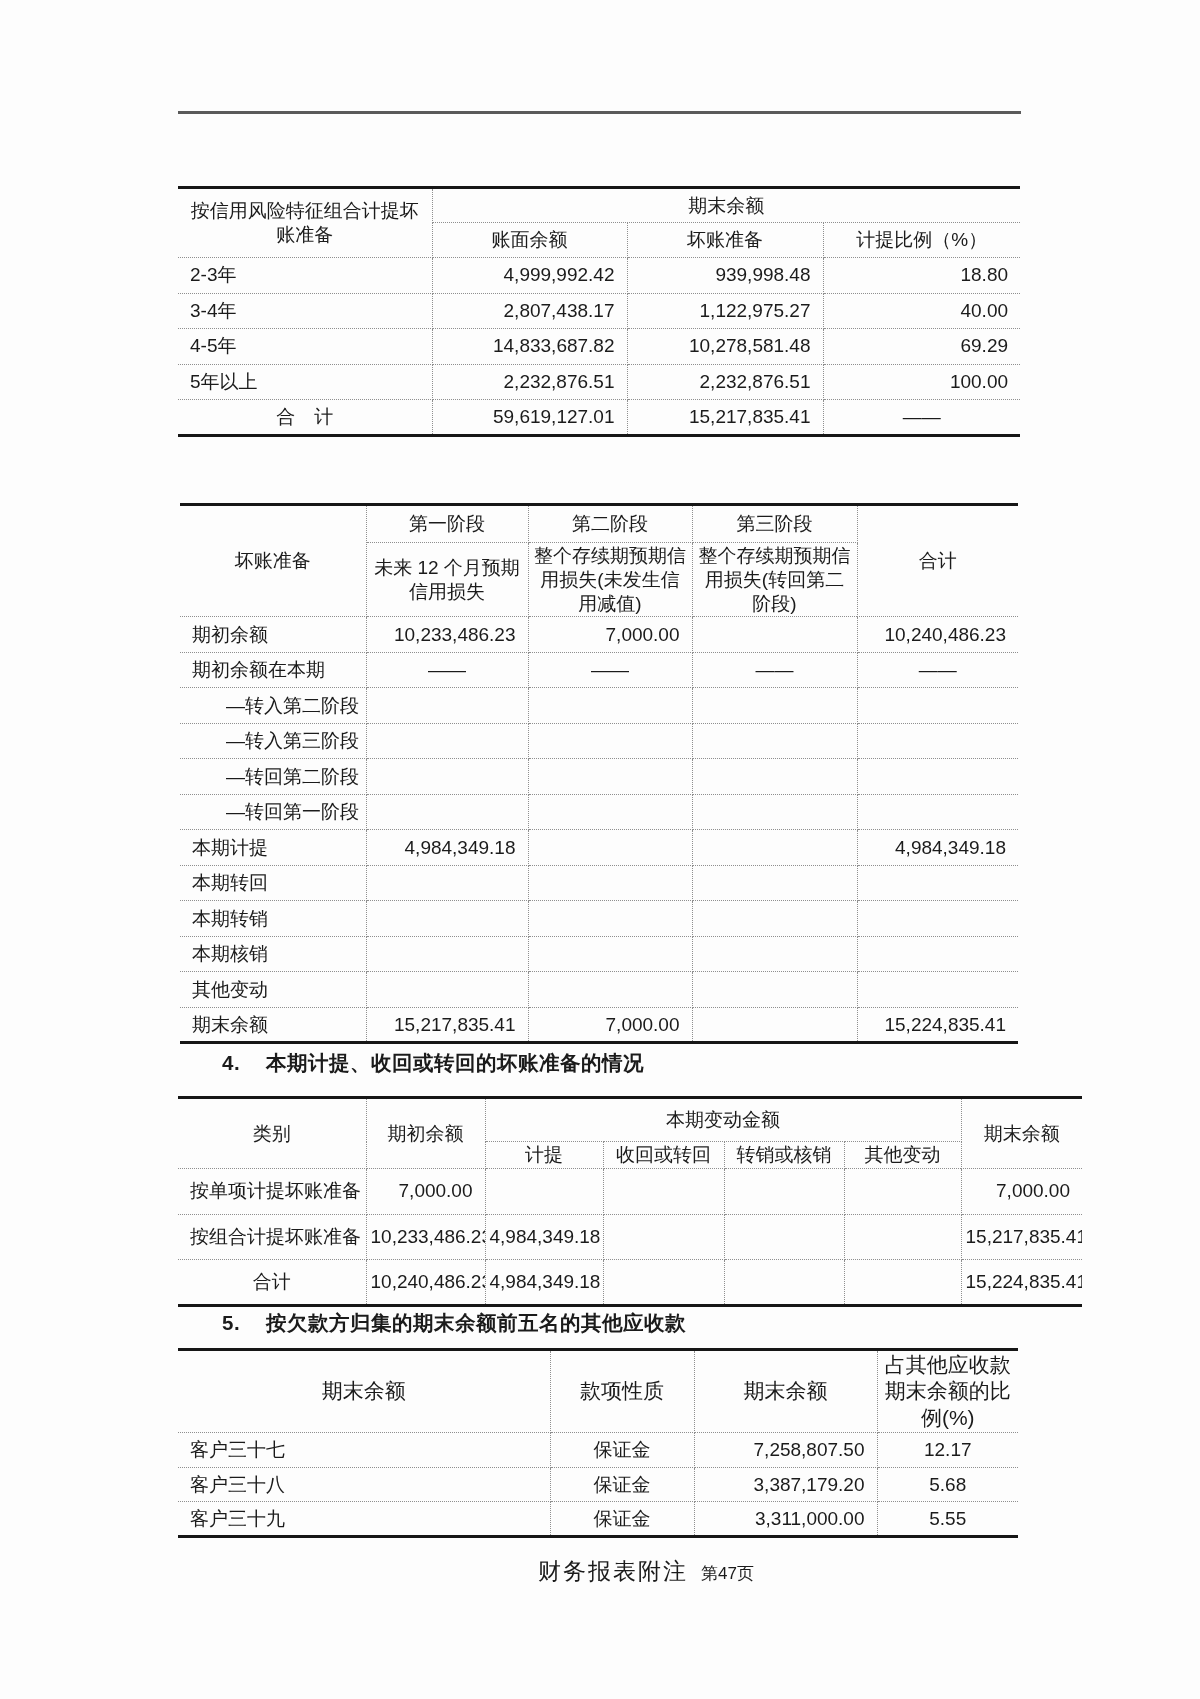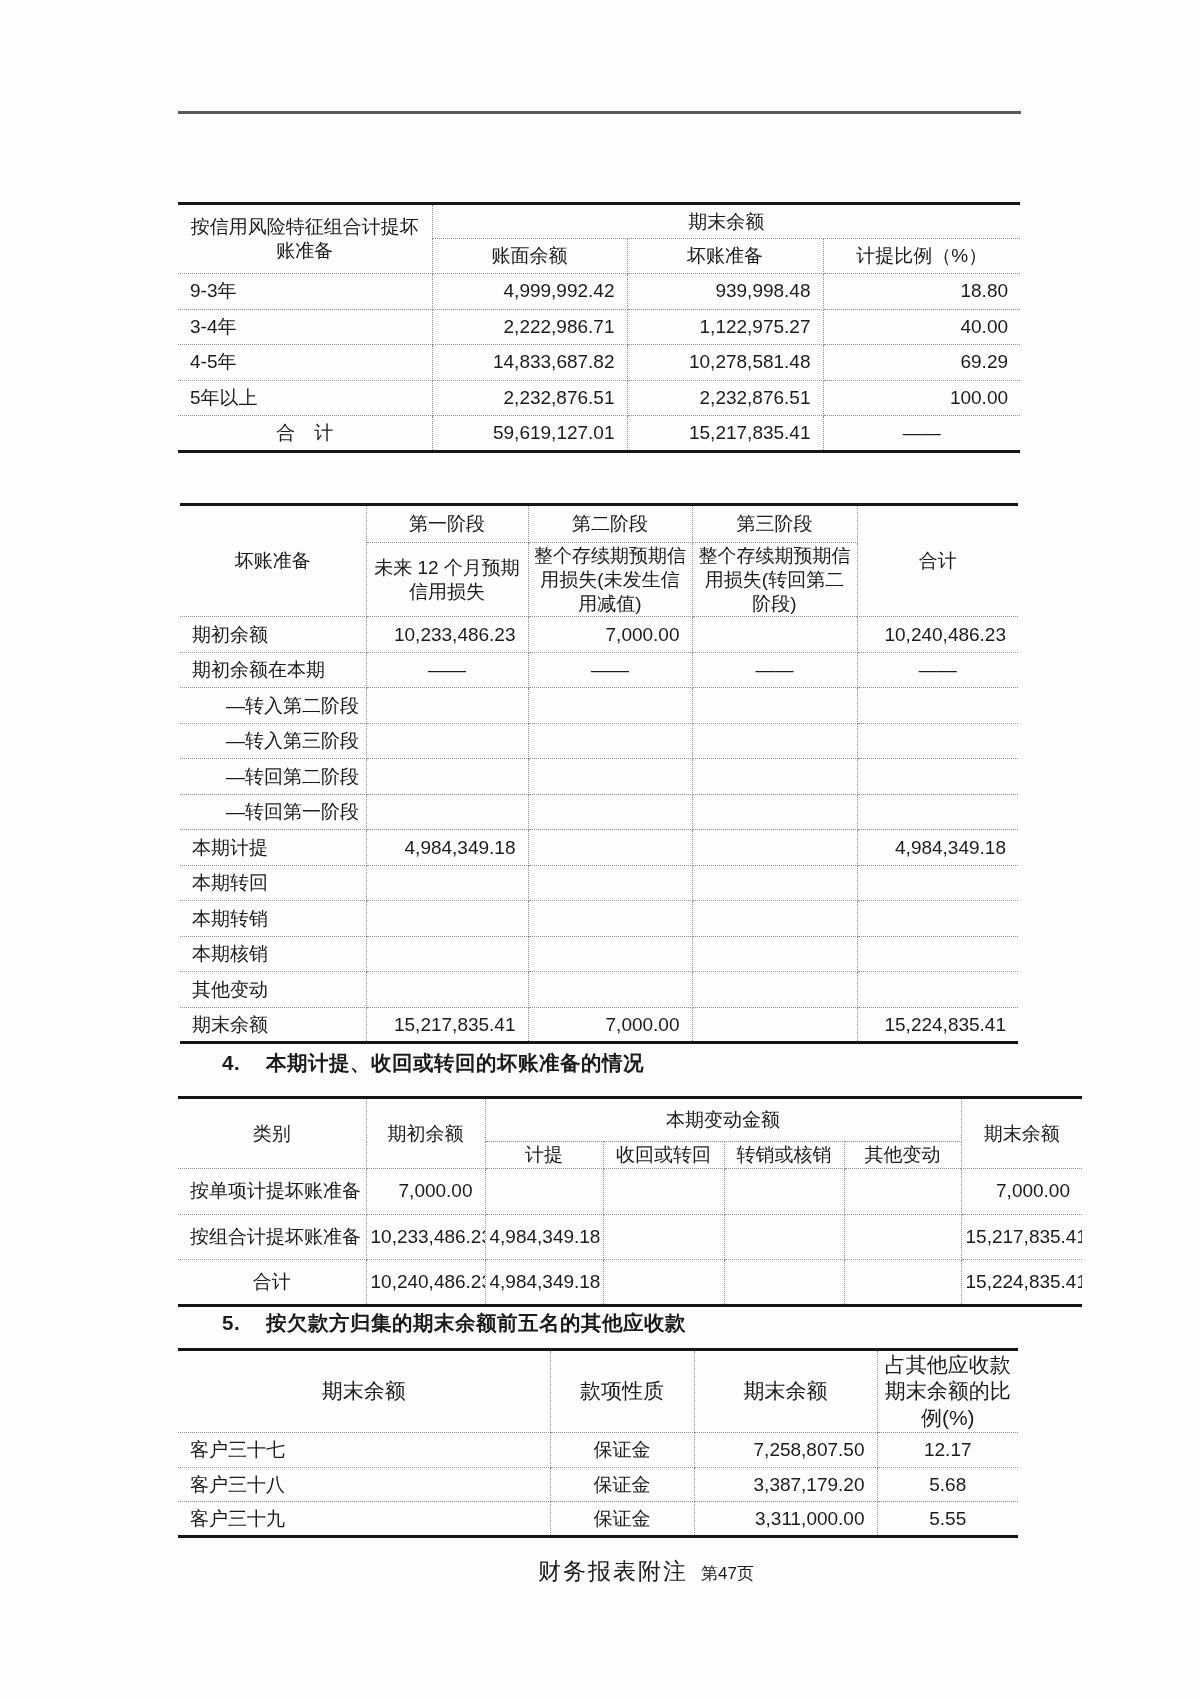--- a/index.html
+++ b/index.html
@@ -21,21 +21,21 @@
   .t td{vertical-align:middle;}
   .t th:first-child,.t td:first-child{border-left:none;}
   .t th:last-child,.t td:last-child{border-right:none;}
 
   .t td.lbl{text-align:left;padding-left:12px;}
   .t td.lbl.ctr{text-align:center;padding-left:4px;}
   .t td.lbl.ind{padding-left:46px;}
   .t td.num{text-align:right;padding-right:12px;}
   .t td.mid{text-align:center;}
 
-  .t1{left:178px;top:202px;width:842px;}
+  .t1{left:178px;top:186px;width:842px;}
   .t1 thead tr{height:35px;}
   .t1 tbody tr{height:35.5px;}
 
   .t2{left:180px;top:503px;width:838px;}
   .t2 thead tr.r1{height:38px;}
   .t2 thead tr.r2{height:71px;}
   .t2 tbody tr{height:35.5px;}
 
   .t3{left:178px;top:1096px;width:904px;}
   .t3 thead tr.r1{height:44px;}
@@ -77,28 +77,28 @@
         <th colspan="3">期末余额</th>
       </tr>
       <tr>
         <th>账面余额</th>
         <th>坏账准备</th>
         <th>计提比例（%）</th>
       </tr>
     </thead>
     <tbody>
         <tr>
-          <td class="lbl">9-3年</td>
+          <td class="lbl">2-3年</td>
           <td class="num">4,999,992.42</td>
           <td class="num">939,998.48</td>
           <td class="num">18.80</td>
         </tr>
         <tr>
           <td class="lbl">3-4年</td>
-          <td class="num">2,222,986.71</td>
+          <td class="num">2,807,438.17</td>
           <td class="num">1,122,975.27</td>
           <td class="num">40.00</td>
         </tr>
         <tr>
           <td class="lbl">4-5年</td>
           <td class="num">14,833,687.82</td>
           <td class="num">10,278,581.48</td>
           <td class="num">69.29</td>
         </tr>
         <tr>

